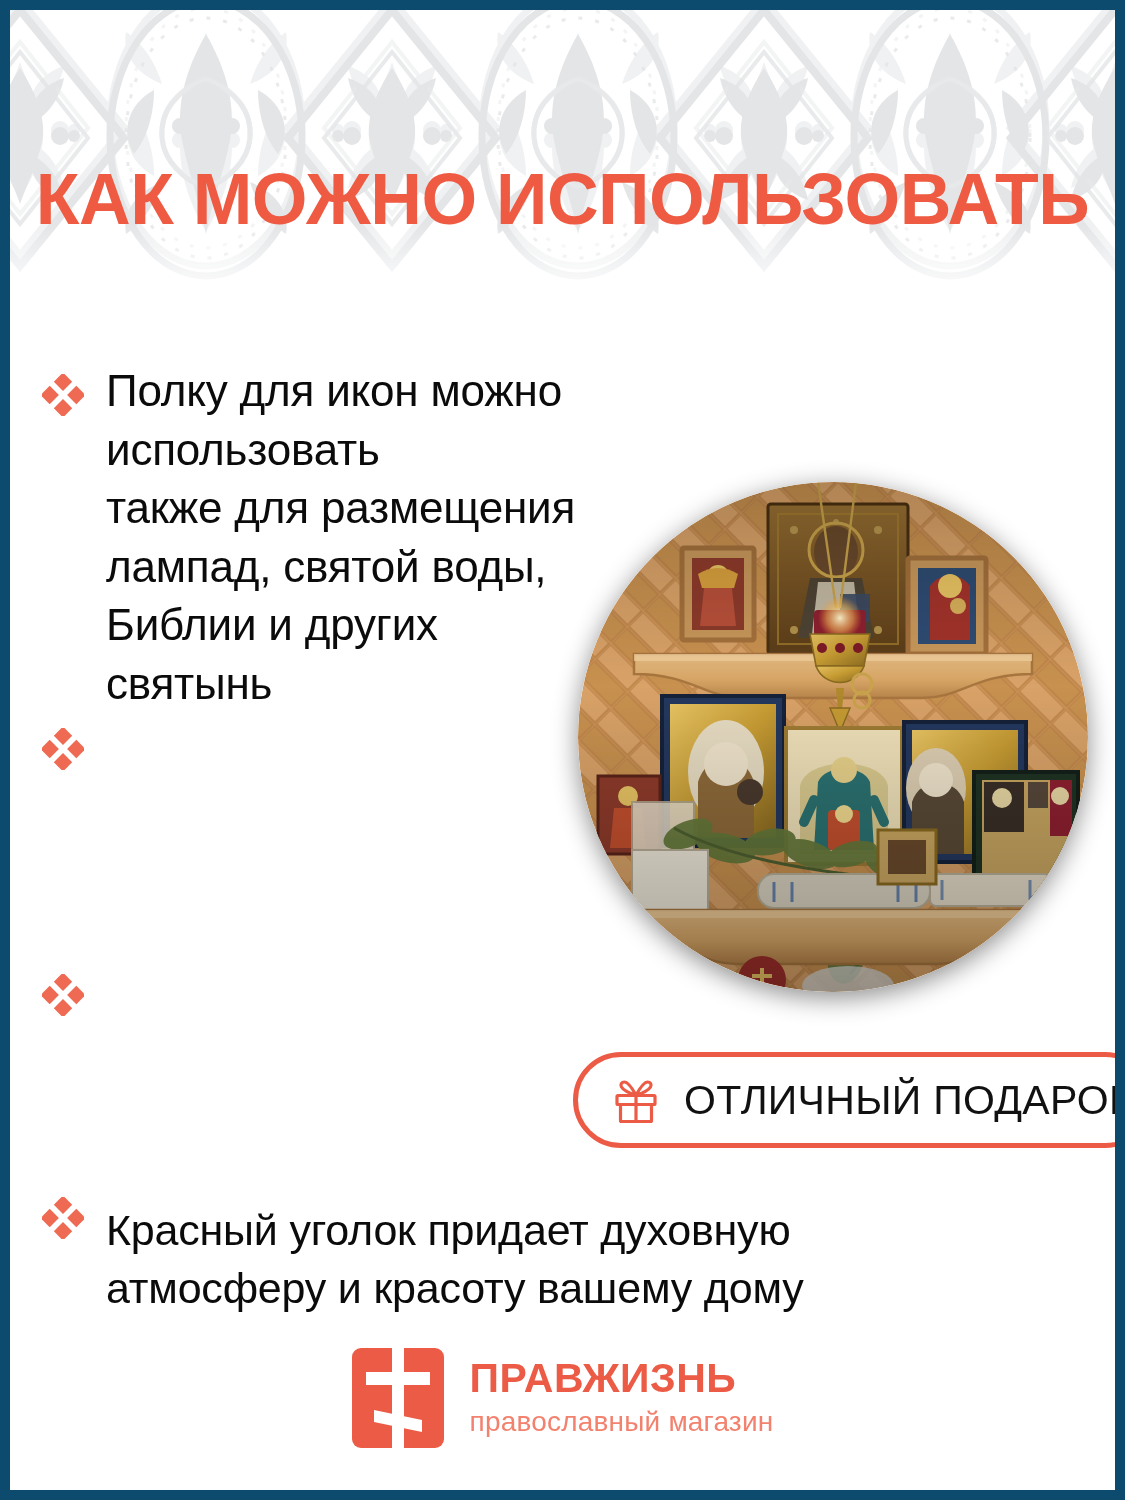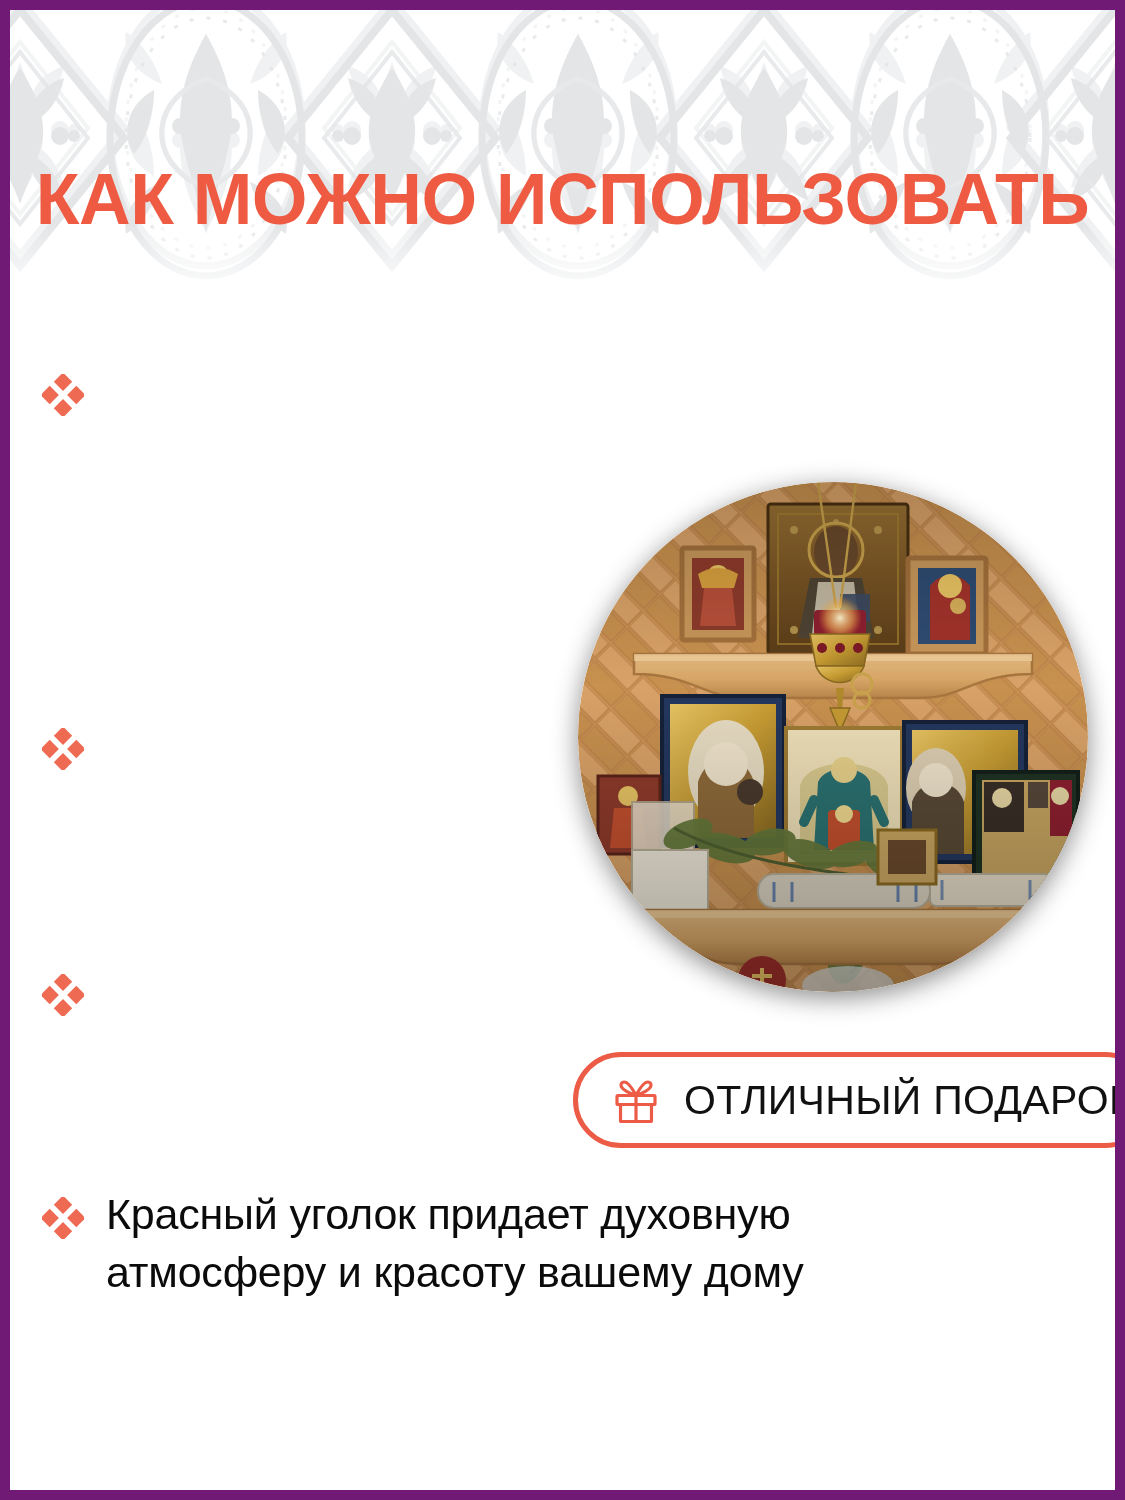--- a/index.html
+++ b/index.html
@@ -11,21 +11,21 @@
   body {
     font-family: "Liberation Sans", sans-serif;
   }
 
   .poster {
     position: relative;
     width: 1125px;
     height: 1500px;
     box-sizing: border-box;
     background: #ffffff;
-    border: 10px solid #701a75;
+    border: 10px solid #0c4a6e;
     overflow: hidden;
   }
 
   
   .ornament-band {
     position: absolute;
     left: 0;
     top: 0;
     width: 1105px;
     height: 288px;
@@ -97,21 +97,21 @@
     font-weight: normal;
     white-space: pre-line;
     letter-spacing: -0.2px;
   }
 
   #bullet-0 { left: 32px; top: 352px; width: 640px; }
   #bullet-1 { left: 32px; top: 706px; width: 480px; }
   #bullet-2 { left: 32px; top: 952px; width: 500px; }
   #bullet-3 { left: 32px; top: 1175px; width: 1000px; }
 
-  #bullet-3 .bullet-text { font-size: 43px; line-height: 1.35; }
+  #bullet-3 .bullet-text { font-size: 43px; line-height: 1.35; margin-top: 16px; }
 
   
   .gift-badge {
     position: absolute;
     left: 563px;
     top: 1042px;
     width: 580px;
     height: 96px;
     box-sizing: border-box;
     border: 5px solid #EC5B45;
@@ -409,20 +409,25 @@
       <span class="bullet-marker">
         <svg width="42" height="42" viewBox="0 0 42 42" xmlns="http://www.w3.org/2000/svg" aria-hidden="true">
           <g fill="#EE6A52">
             <rect x="14.5" y="1.2" width="13" height="13" transform="rotate(45 21 7.7)"></rect>
             <rect x="1.2" y="14.5" width="13" height="13" transform="rotate(45 7.7 21)"></rect>
             <rect x="27.8" y="14.5" width="13" height="13" transform="rotate(45 34.3 21)"></rect>
             <rect x="14.5" y="27.8" width="13" height="13" transform="rotate(45 21 34.3)"></rect>
           </g>
         </svg>
       </span>
+      <span class="bullet-text">Полку для икон можно использовать
+также для размещения
+лампад, святой воды,
+Библии и других
+святынь</span>
     </div>
 
     <div class="bullet" id="bullet-1">
       <span class="bullet-marker">
         <svg width="42" height="42" viewBox="0 0 42 42" xmlns="http://www.w3.org/2000/svg" aria-hidden="true">
           <g fill="#EE6A52">
             <rect x="14.5" y="1.2" width="13" height="13" transform="rotate(45 21 7.7)"></rect>
             <rect x="1.2" y="14.5" width="13" height="13" transform="rotate(45 7.7 21)"></rect>
             <rect x="27.8" y="14.5" width="13" height="13" transform="rotate(45 34.3 21)"></rect>
             <rect x="14.5" y="27.8" width="13" height="13" transform="rotate(45 21 34.3)"></rect>
@@ -468,14 +473,36 @@
           <rect x="10.5" y="30.5" width="31" height="17" rx="1"></rect>
           <line x1="26" y1="21.5" x2="26" y2="47.5"></line>
           <path d="M26,21 C 22,14 18,8 14.5,8 C 11.5,8 10,10.5 11.5,13 C 13,15.6 19,19 26,21 Z"></path>
           <path d="M26,21 C 30,14 34,8 37.5,8 C 40.5,8 42,10.5 40.5,13 C 39,15.6 33,19 26,21 Z"></path>
         </g>
       </svg>
     </span>
     <span class="gift-label">ОТЛИЧНЫЙ ПОДАРОК</span>
   </div>
 
+  <div class="logo">
+    <span class="logo-mark">
+      <svg width="92" height="100" viewBox="0 0 92 100" xmlns="http://www.w3.org/2000/svg" aria-hidden="true">
+        <defs>
+          <mask id="crossMask">
+            <rect x="0" y="0" width="92" height="100" fill="#ffffff"></rect>
+
+            <rect x="40" y="0" width="12" height="100" fill="#000000"></rect>
+
+            <rect x="14" y="24" width="64" height="13" fill="#000000"></rect>
+
+            <polygon points="22,62 70,72 70,84 22,74" fill="#000000"></polygon>
+          </mask>
+        </defs>
+        <rect x="0" y="0" width="92" height="100" rx="9" fill="#EC5B45" mask="url(#crossMask)"></rect>
+      </svg>
+    </span>
+    <span class="logo-words">
+      <span class="logo-name">ПРАВЖИЗНЬ</span>
+      <span class="logo-tagline">православный магазин</span>
+    </span>
+  </div>
 
 </div>
 
 </body></html>

